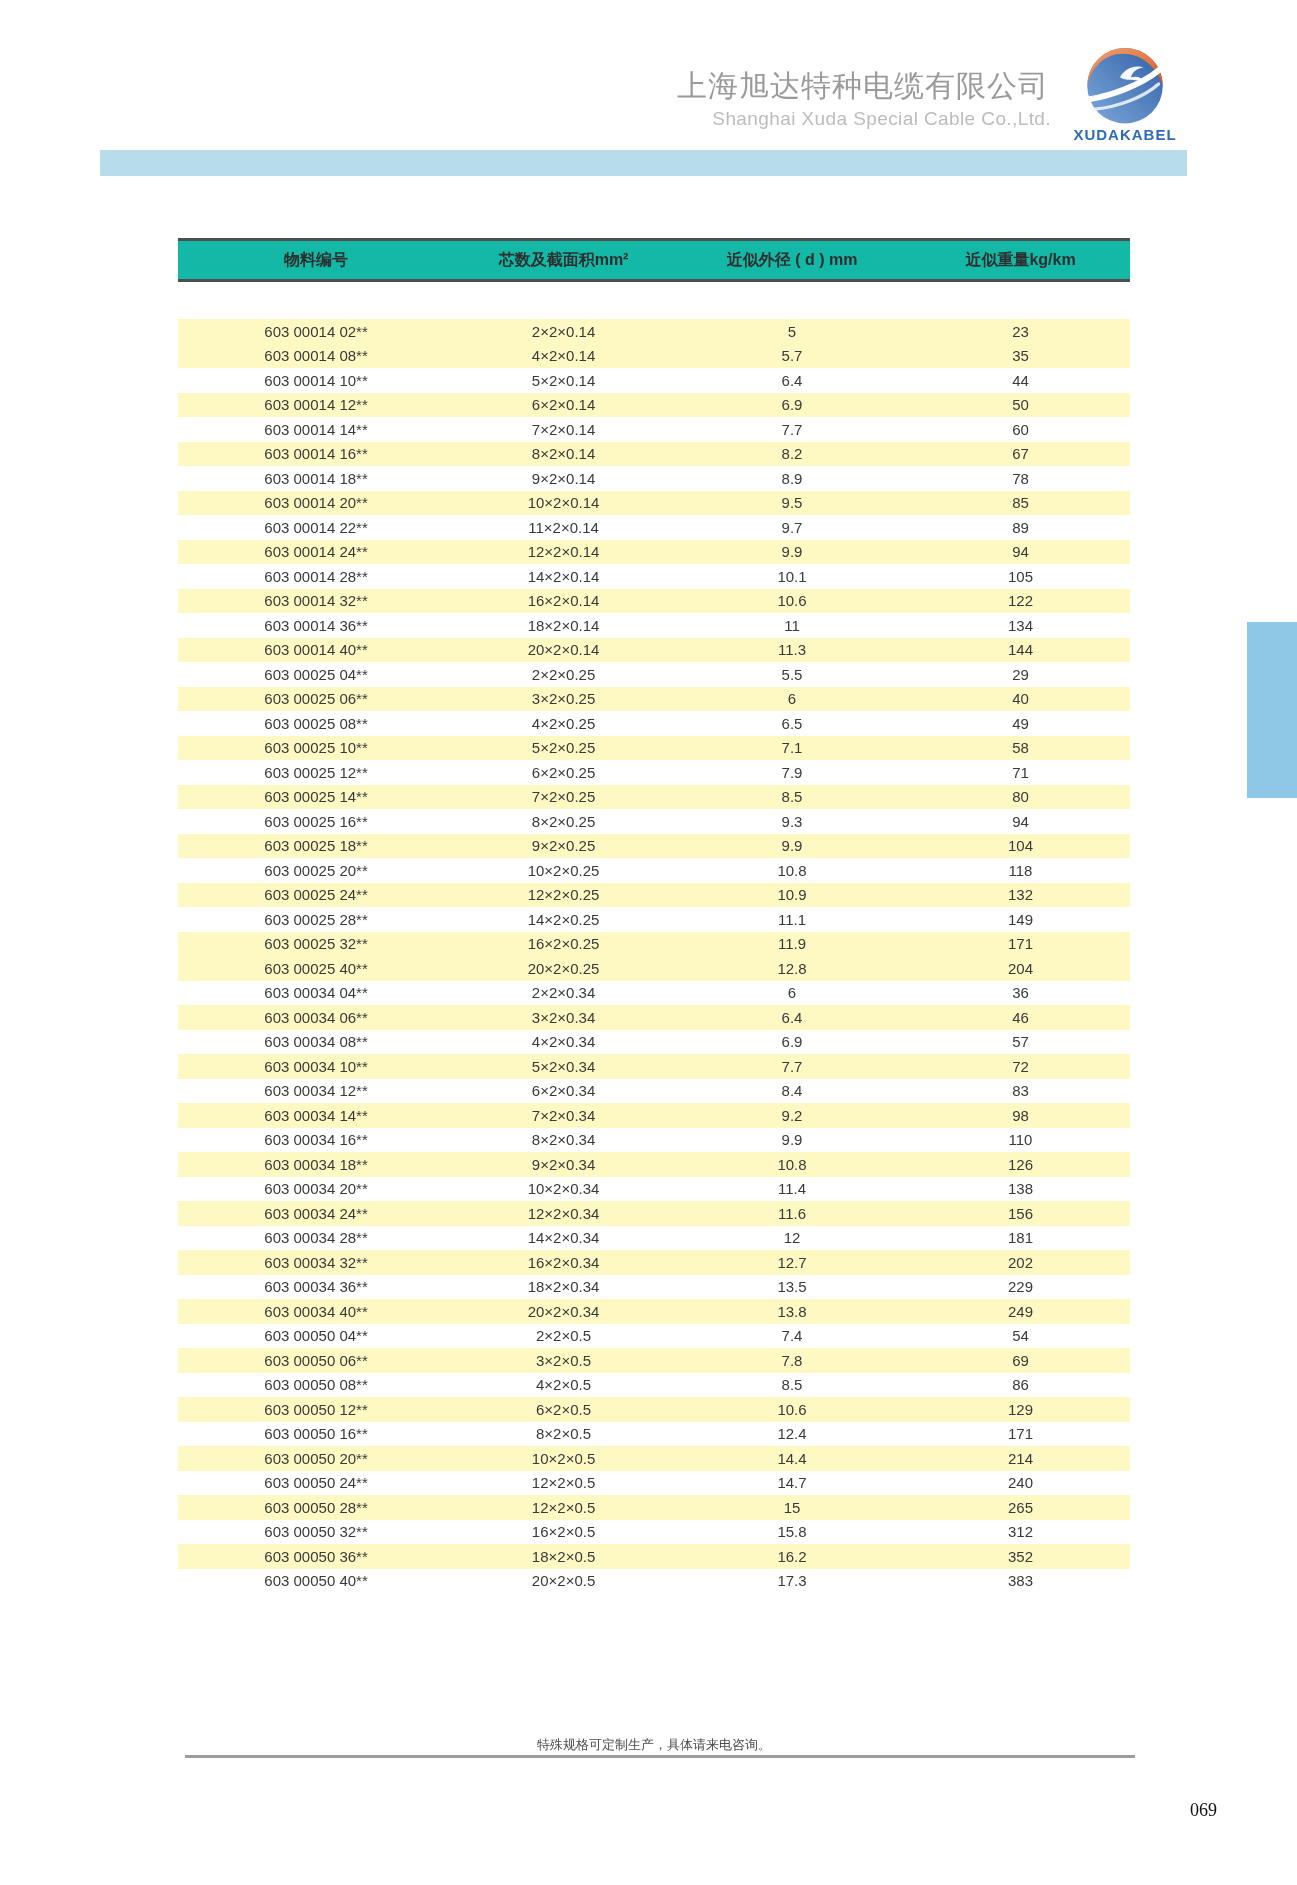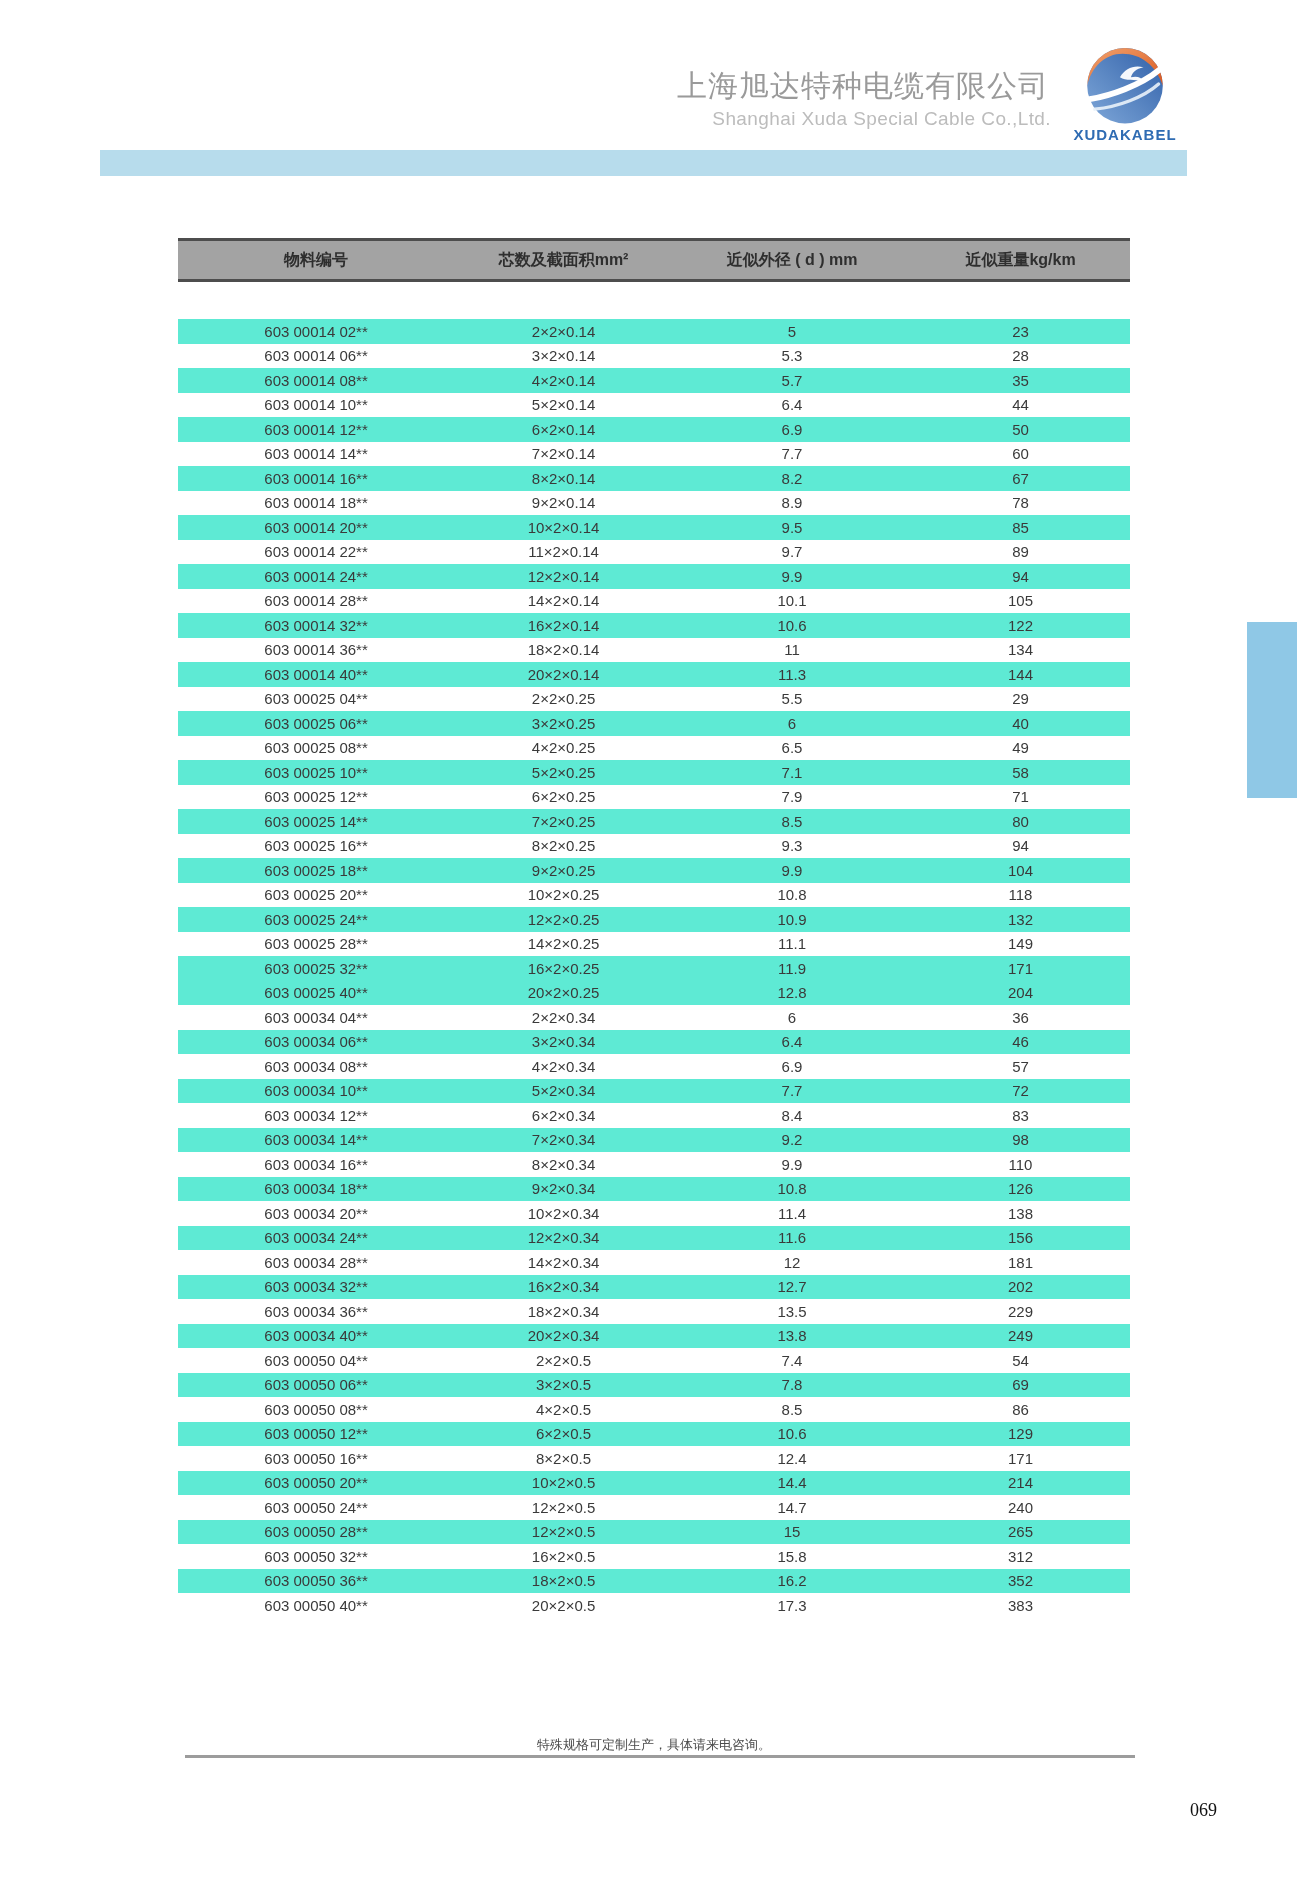--- a/index.html
+++ b/index.html
@@ -18,27 +18,27 @@
   }
   .logo { position:absolute; left:1070px; top:42px; width:110px; text-align:center; }
   .logo svg { width:84px; height:84px; display:block; margin:0 auto; }
   .logo-text { font-size:15px; font-weight:bold; color:#2f6cb3; letter-spacing:1px; margin-top:0px; }
   .accent-bar { position:absolute; left:100px; top:150px; width:1087px; height:26px; background:#b7dcec; }
   .side-tab { position:absolute; left:1247px; top:622px; width:50px; height:176px; background:#8fc8e6; }
 
   
   .table-wrap { position:absolute; left:178px; top:238px; width:952px; }
   .thead {
-    display:flex; align-items:center; height:38px; background:#a3a3a3;
+    display:flex; align-items:center; height:38px; background:#14b8a6;
     border-top:3px solid #4d4d4d; border-bottom:3px solid #4d4d4d;
     font-size:16px; font-weight:600; color:#2e2e2e;
   }
   .tbody { margin-top:37px; }
   .tr { display:flex; align-items:center; height:24.5px; font-size:15px; color:#3a3a3a; }
-  .tr.stripe { background:#5eead4; }
+  .tr.stripe { background:#fef9c3; }
   .th, .td { text-align:center; overflow:hidden; white-space:nowrap; }
   .c0 { width:29%; } .c1 { width:23%; } .c2 { width:25%; } .c3 { width:23%; }
 
   
   .footnote { position:absolute; top:1736px; left:178px; width:952px; text-align:center; font-size:13px; color:#4b4b4b; }
   .foot-line { position:absolute; top:1755px; left:185px; width:950px; height:3px; background:#9c9c9c; }
   .page-number { position:absolute; left:1190px; top:1800px; font-family:Liberation Serif, serif; font-size:18px; color:#111111; }
 </style>
 </head>
 <body>
@@ -81,26 +81,20 @@
         <div class="th c2">近似外径 ( d ) mm</div>
         <div class="th c3">近似重量kg/km</div>
       </div>
     <div class="tbody">
         <div class="tr stripe">
           <div class="td c0">603 00014 02**</div>
           <div class="td c1">2×2×0.14</div>
           <div class="td c2">5</div>
           <div class="td c3">23</div>
         </div>
-        <div class="tr">
-          <div class="td c0">603 00014 06**</div>
-          <div class="td c1">3×2×0.14</div>
-          <div class="td c2">5.3</div>
-          <div class="td c3">28</div>
-        </div>
         <div class="tr stripe">
           <div class="td c0">603 00014 08**</div>
           <div class="td c1">4×2×0.14</div>
           <div class="td c2">5.7</div>
           <div class="td c3">35</div>
         </div>
         <div class="tr">
           <div class="td c0">603 00014 10**</div>
           <div class="td c1">5×2×0.14</div>
           <div class="td c2">6.4</div>

